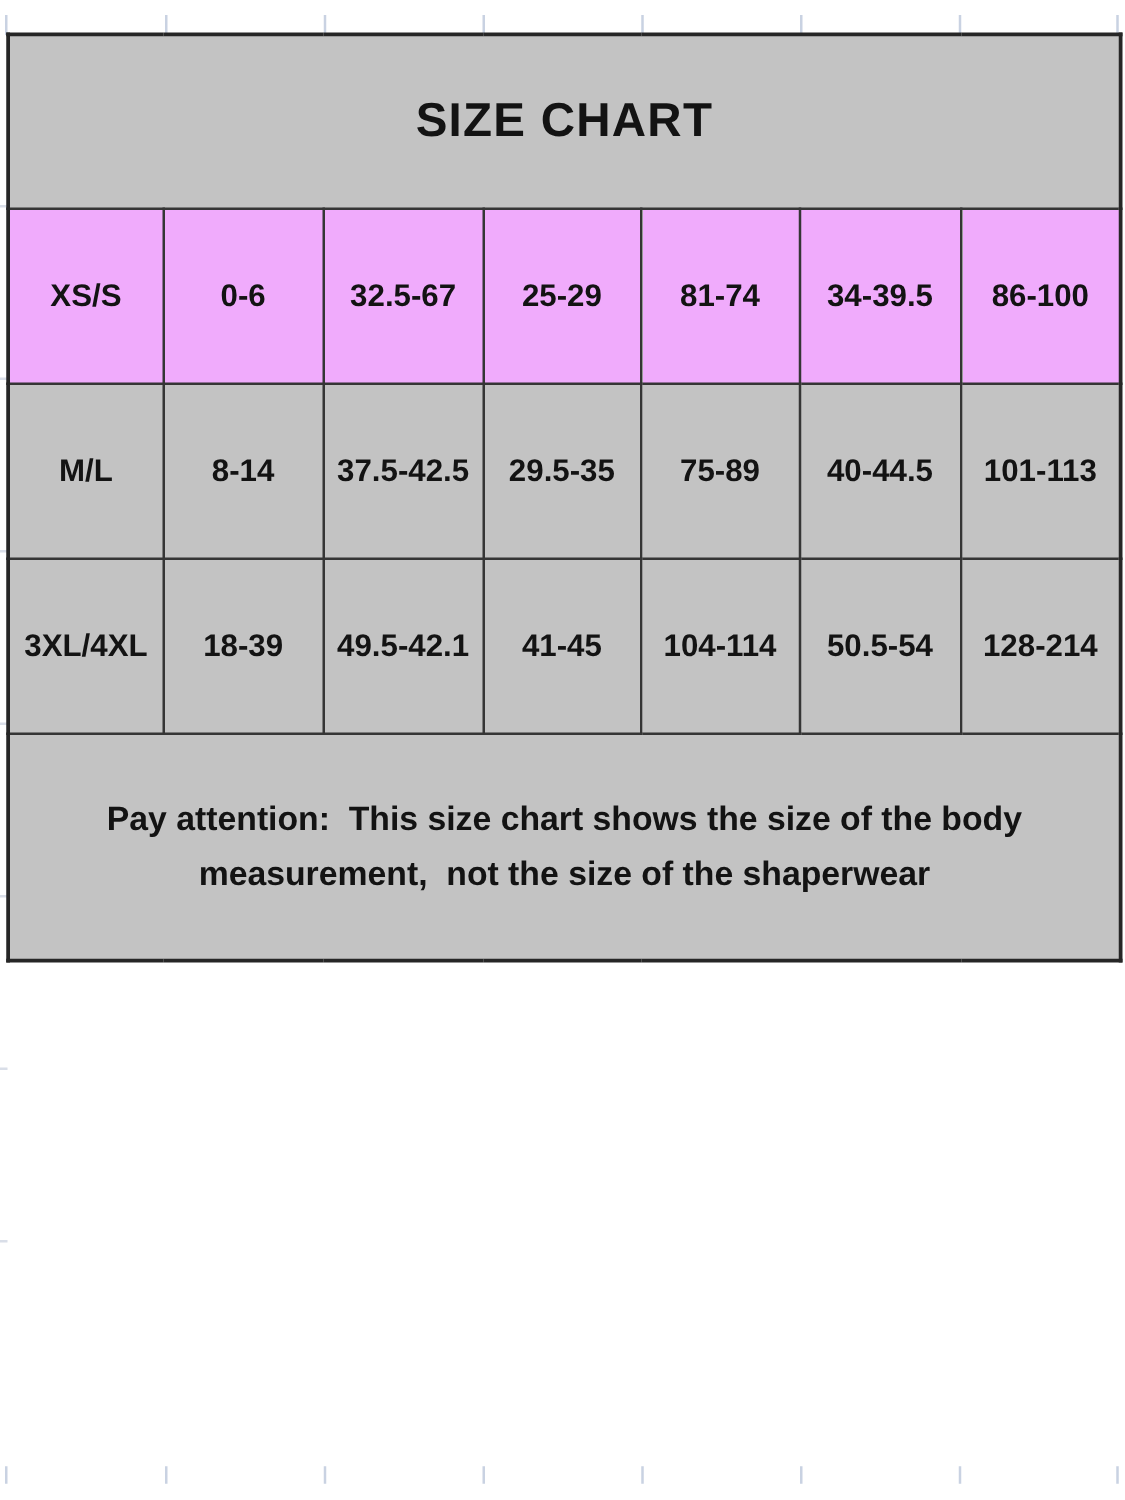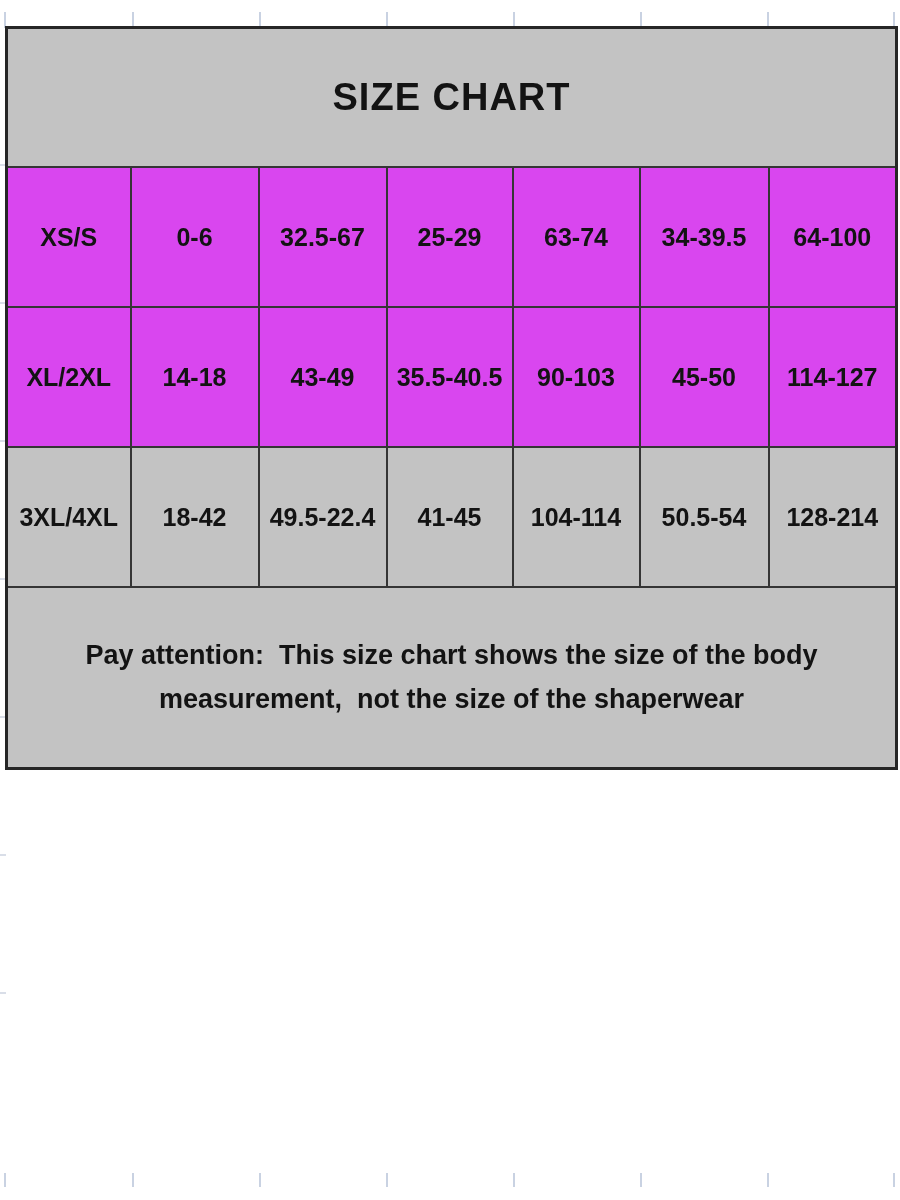--- a/index.html
+++ b/index.html
@@ -23,21 +23,21 @@
   td, th {
     border: 2px solid #353535;
     text-align: center;
     vertical-align: middle;
     color: #131313;
     font-weight: bold;
     padding: 0;
     overflow: hidden;
   }
   .gray { background: #c3c3c3; }
-  .white { background: #d946ef; }
+  .white { background: #f0abfc; }
   .title-cell {
     font-size: 38px;
     height: 137px;
     letter-spacing: 1px;
   }
   .header-row th {
     font-size: 21px;
     height: 138px;
     line-height: 1.5;
     white-space: pre-line;
@@ -102,40 +102,40 @@
         <tr>
       <td colspan="7" class="gray title-cell">SIZE CHART</td>
     </tr>
 
 
     <tr class="data-row">
       <td class="white">XS/S</td>
       <td class="white">0-6</td>
       <td class="white">32.5-67</td>
       <td class="white">25-29</td>
-      <td class="white">63-74</td>
+      <td class="white">81-74</td>
       <td class="white">34-39.5</td>
-      <td class="white">64-100</td>
+      <td class="white">86-100</td>
+    </tr>
+
+    <tr class="data-row">
+      <td class="gray">M/L</td>
+      <td class="gray">8-14</td>
+      <td class="gray">37.5-42.5</td>
+      <td class="gray">29.5-35</td>
+      <td class="gray">75-89</td>
+      <td class="gray">40-44.5</td>
+      <td class="gray">101-113</td>
     </tr>
 
 
     <tr class="data-row">
-      <td class="white">XL/2XL</td>
-      <td class="white">14-18</td>
-      <td class="white">43-49</td>
-      <td class="white">35.5-40.5</td>
-      <td class="white">90-103</td>
-      <td class="white">45-50</td>
-      <td class="white">114-127</td>
-    </tr>
-
-    <tr class="data-row">
       <td class="gray">3XL/4XL</td>
-      <td class="gray">18-42</td>
-      <td class="gray">49.5-22.4</td>
+      <td class="gray">18-39</td>
+      <td class="gray">49.5-42.1</td>
       <td class="gray">41-45</td>
       <td class="gray">104-114</td>
       <td class="gray">50.5-54</td>
       <td class="gray">128-214</td>
     </tr>
 
 
     <tr>
       <td colspan="7" class="gray footer-cell">
         <div>Pay attention:&nbsp; This size chart shows the size of the body</div>

